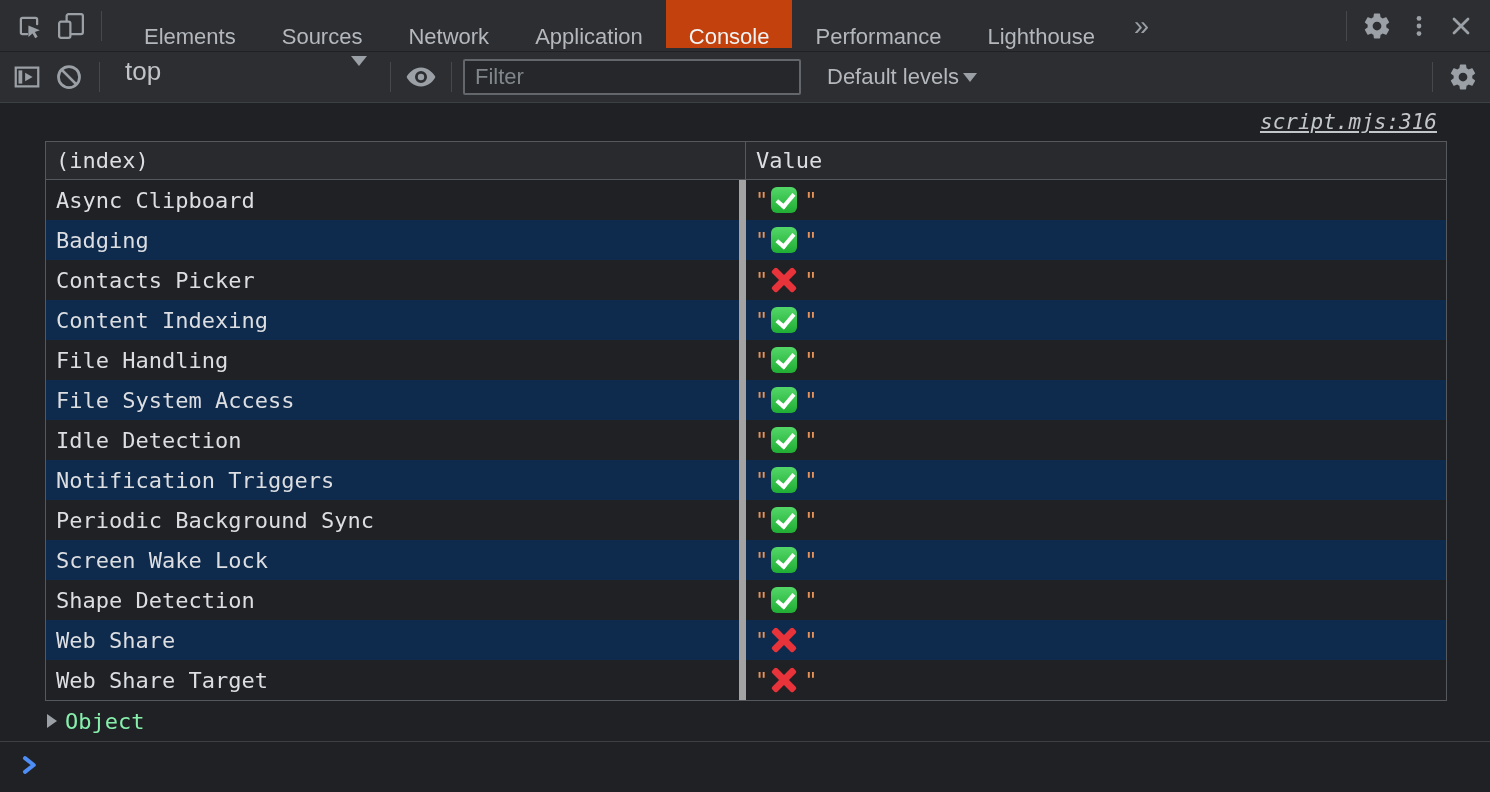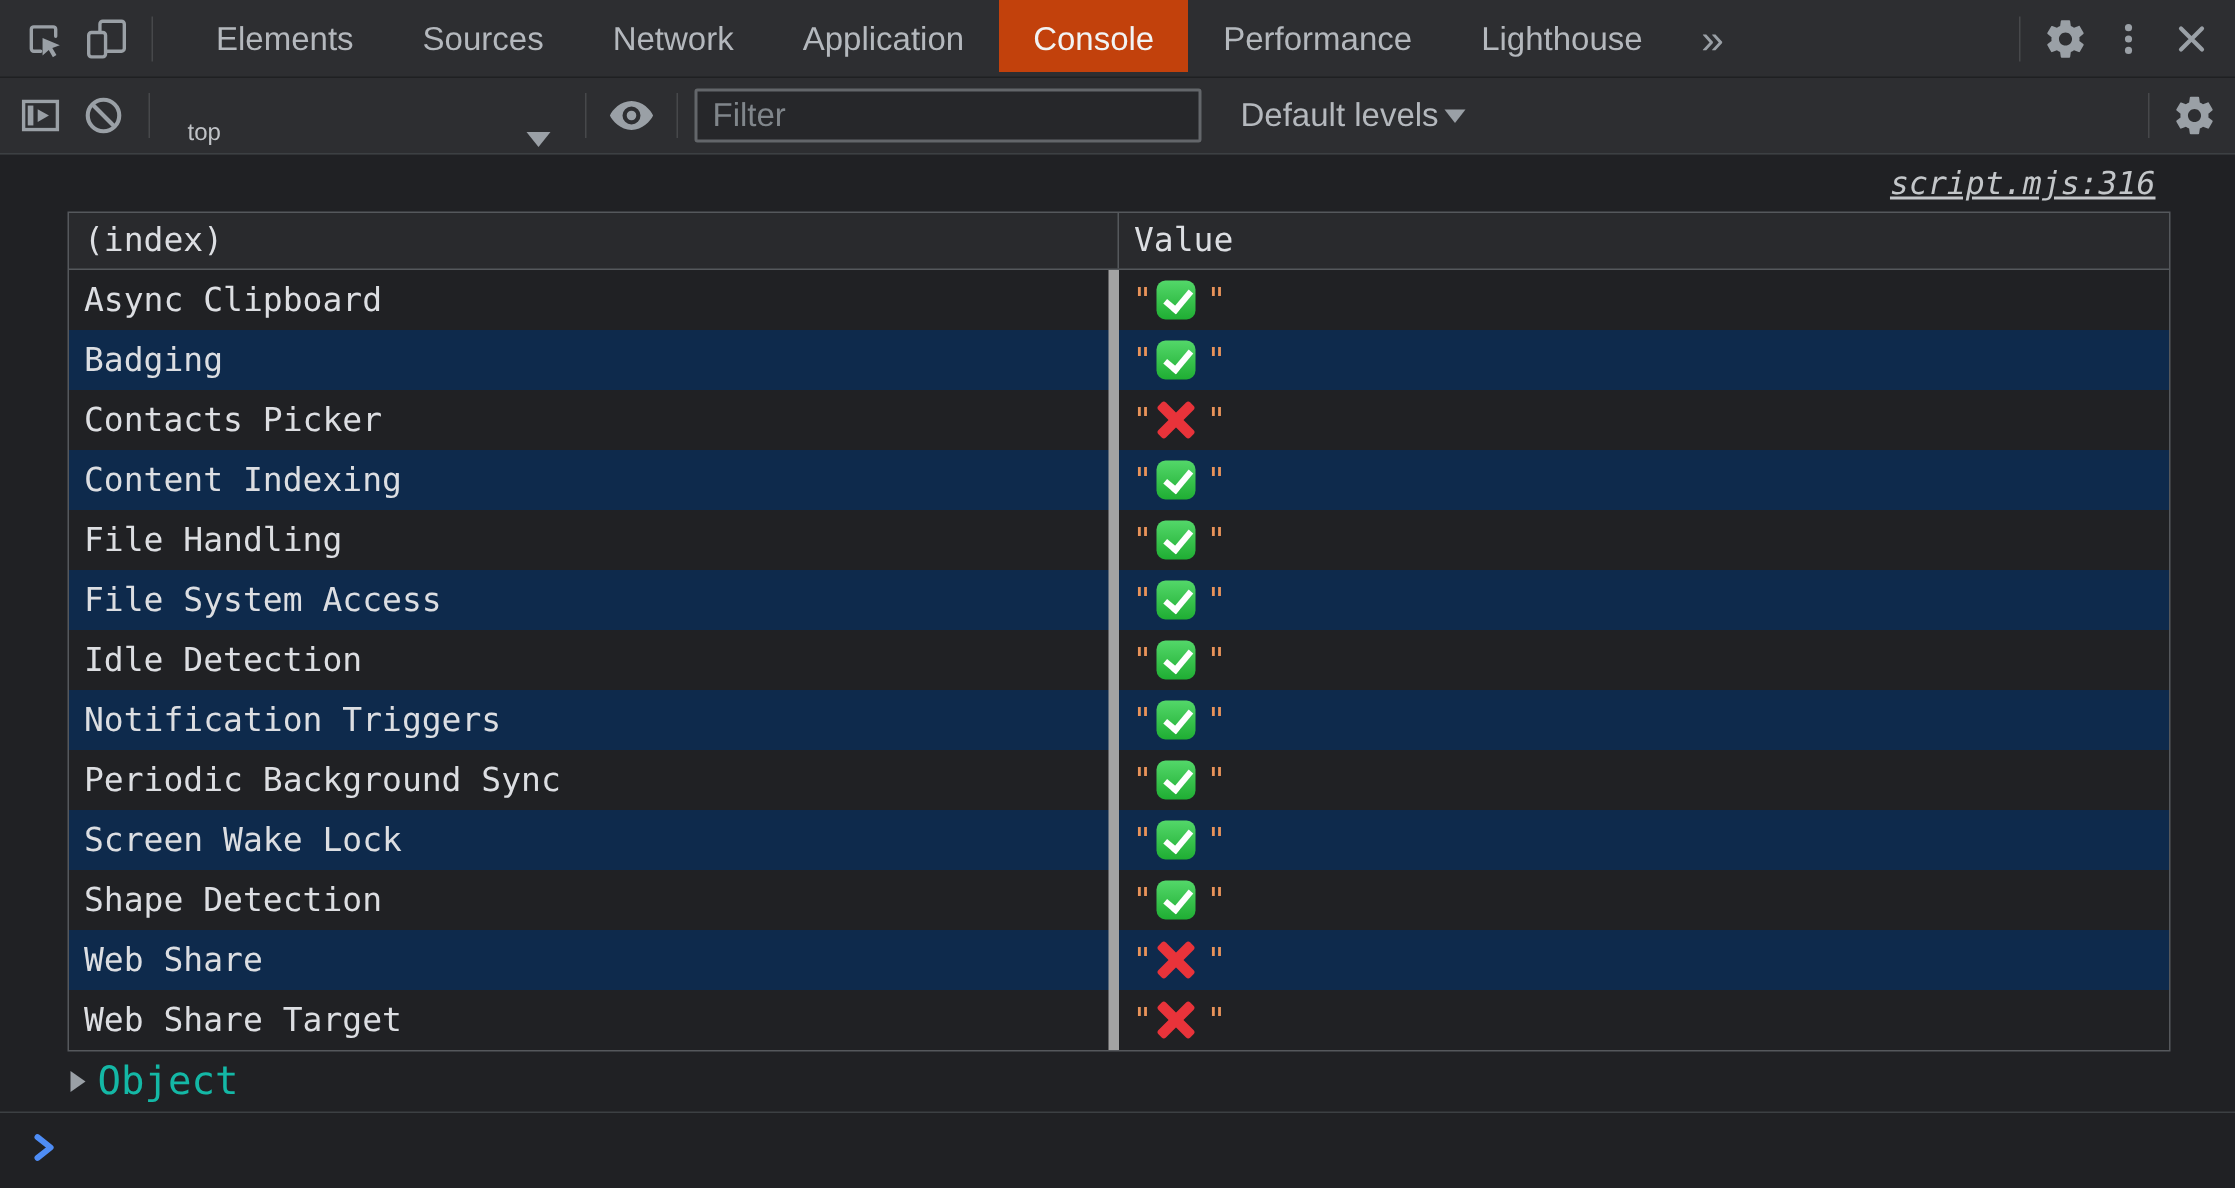--- a/index.html
+++ b/index.html
@@ -17,30 +17,30 @@
   }
   .icon-btn {
     width:42px; height:42px; display:flex; align-items:center; justify-content:center;
     color:#9aa0a6; cursor:pointer; flex:0 0 auto;
   }
   .icon-btn svg { display:block; }
   .vsep { width:1px; height:30px; background:#47484b; margin:0 9px; flex:0 0 auto; }
 
   .tabs { display:flex; height:52px; margin-left:10px; }
   .tab {
-    height:48px; line-height:52px; padding:0 23px; font-size:22px; color:#b4b8bd;
+    height:48px; line-height:52px; padding:11px 23px; font-size:22px; color:#b4b8bd;
     white-space:nowrap; cursor:pointer;
   }
   .tab.active { background:#c2410c; color:#f1f3f4; }
   .more-tabs { font-size:27px; color:#9aa0a6; padding:0 16px; cursor:pointer; line-height:50px; }
   .tabbar-right { margin-left:auto; display:flex; align-items:center; padding-right:8px; }
 
   .context-dd {
-    width:272px; height:42px; display:flex; align-items:flex-end; justify-content:space-between;
-    padding:0 14px 0 16px; color:#c0c3c7; font-size:16px; cursor:pointer;gap:31px;
+    width:272px; height:42px; display:flex; align-items:flex-start; justify-content:space-between;
+    padding:0 14px 0 16px; color:#c0c3c7; font-size:26px; cursor:pointer;gap:31px;
   }
   .caret-down {
     width:0; height:0; border-left:8px solid transparent; border-right:8px solid transparent;
     border-top:10px solid #9aa0a6;
   }
   .filter {
     width:338px; height:36px; background:#26272a; border:2px solid #63666a; border-radius:2px;
     color:#f9a8d4; font-size:22px; font-family:"Liberation Sans", sans-serif;
     padding:0 10px; outline:none; margin-left:2px;
   }
@@ -79,21 +79,21 @@
     background:#e8333a; border-radius:2px;
   }
   .emoji.cross::before { transform:translate(-50%,-50%) rotate(45deg); }
   .emoji.cross::after  { transform:translate(-50%,-50%) rotate(-45deg); }
 
   .object-row { height:40px; display:flex; align-items:center; padding-left:47px; cursor:pointer; }
   .tri-right {
     width:0; height:0; border-top:7px solid transparent; border-bottom:7px solid transparent;
     border-left:10px solid #9aa0a6; margin-right:8px;
   }
-  .object-label { font-size:26px; color:#14b8a6; }
+  .object-label { font-size:22px; color:#86efac; }
 
   .prompt-row { height:46px; display:flex; align-items:center; padding-left:20px; cursor:text; }
 </style>
 </head>
 <body>
 
 <div>
 
   <div class="tabbar">
     <div class="icon-btn" title="">

